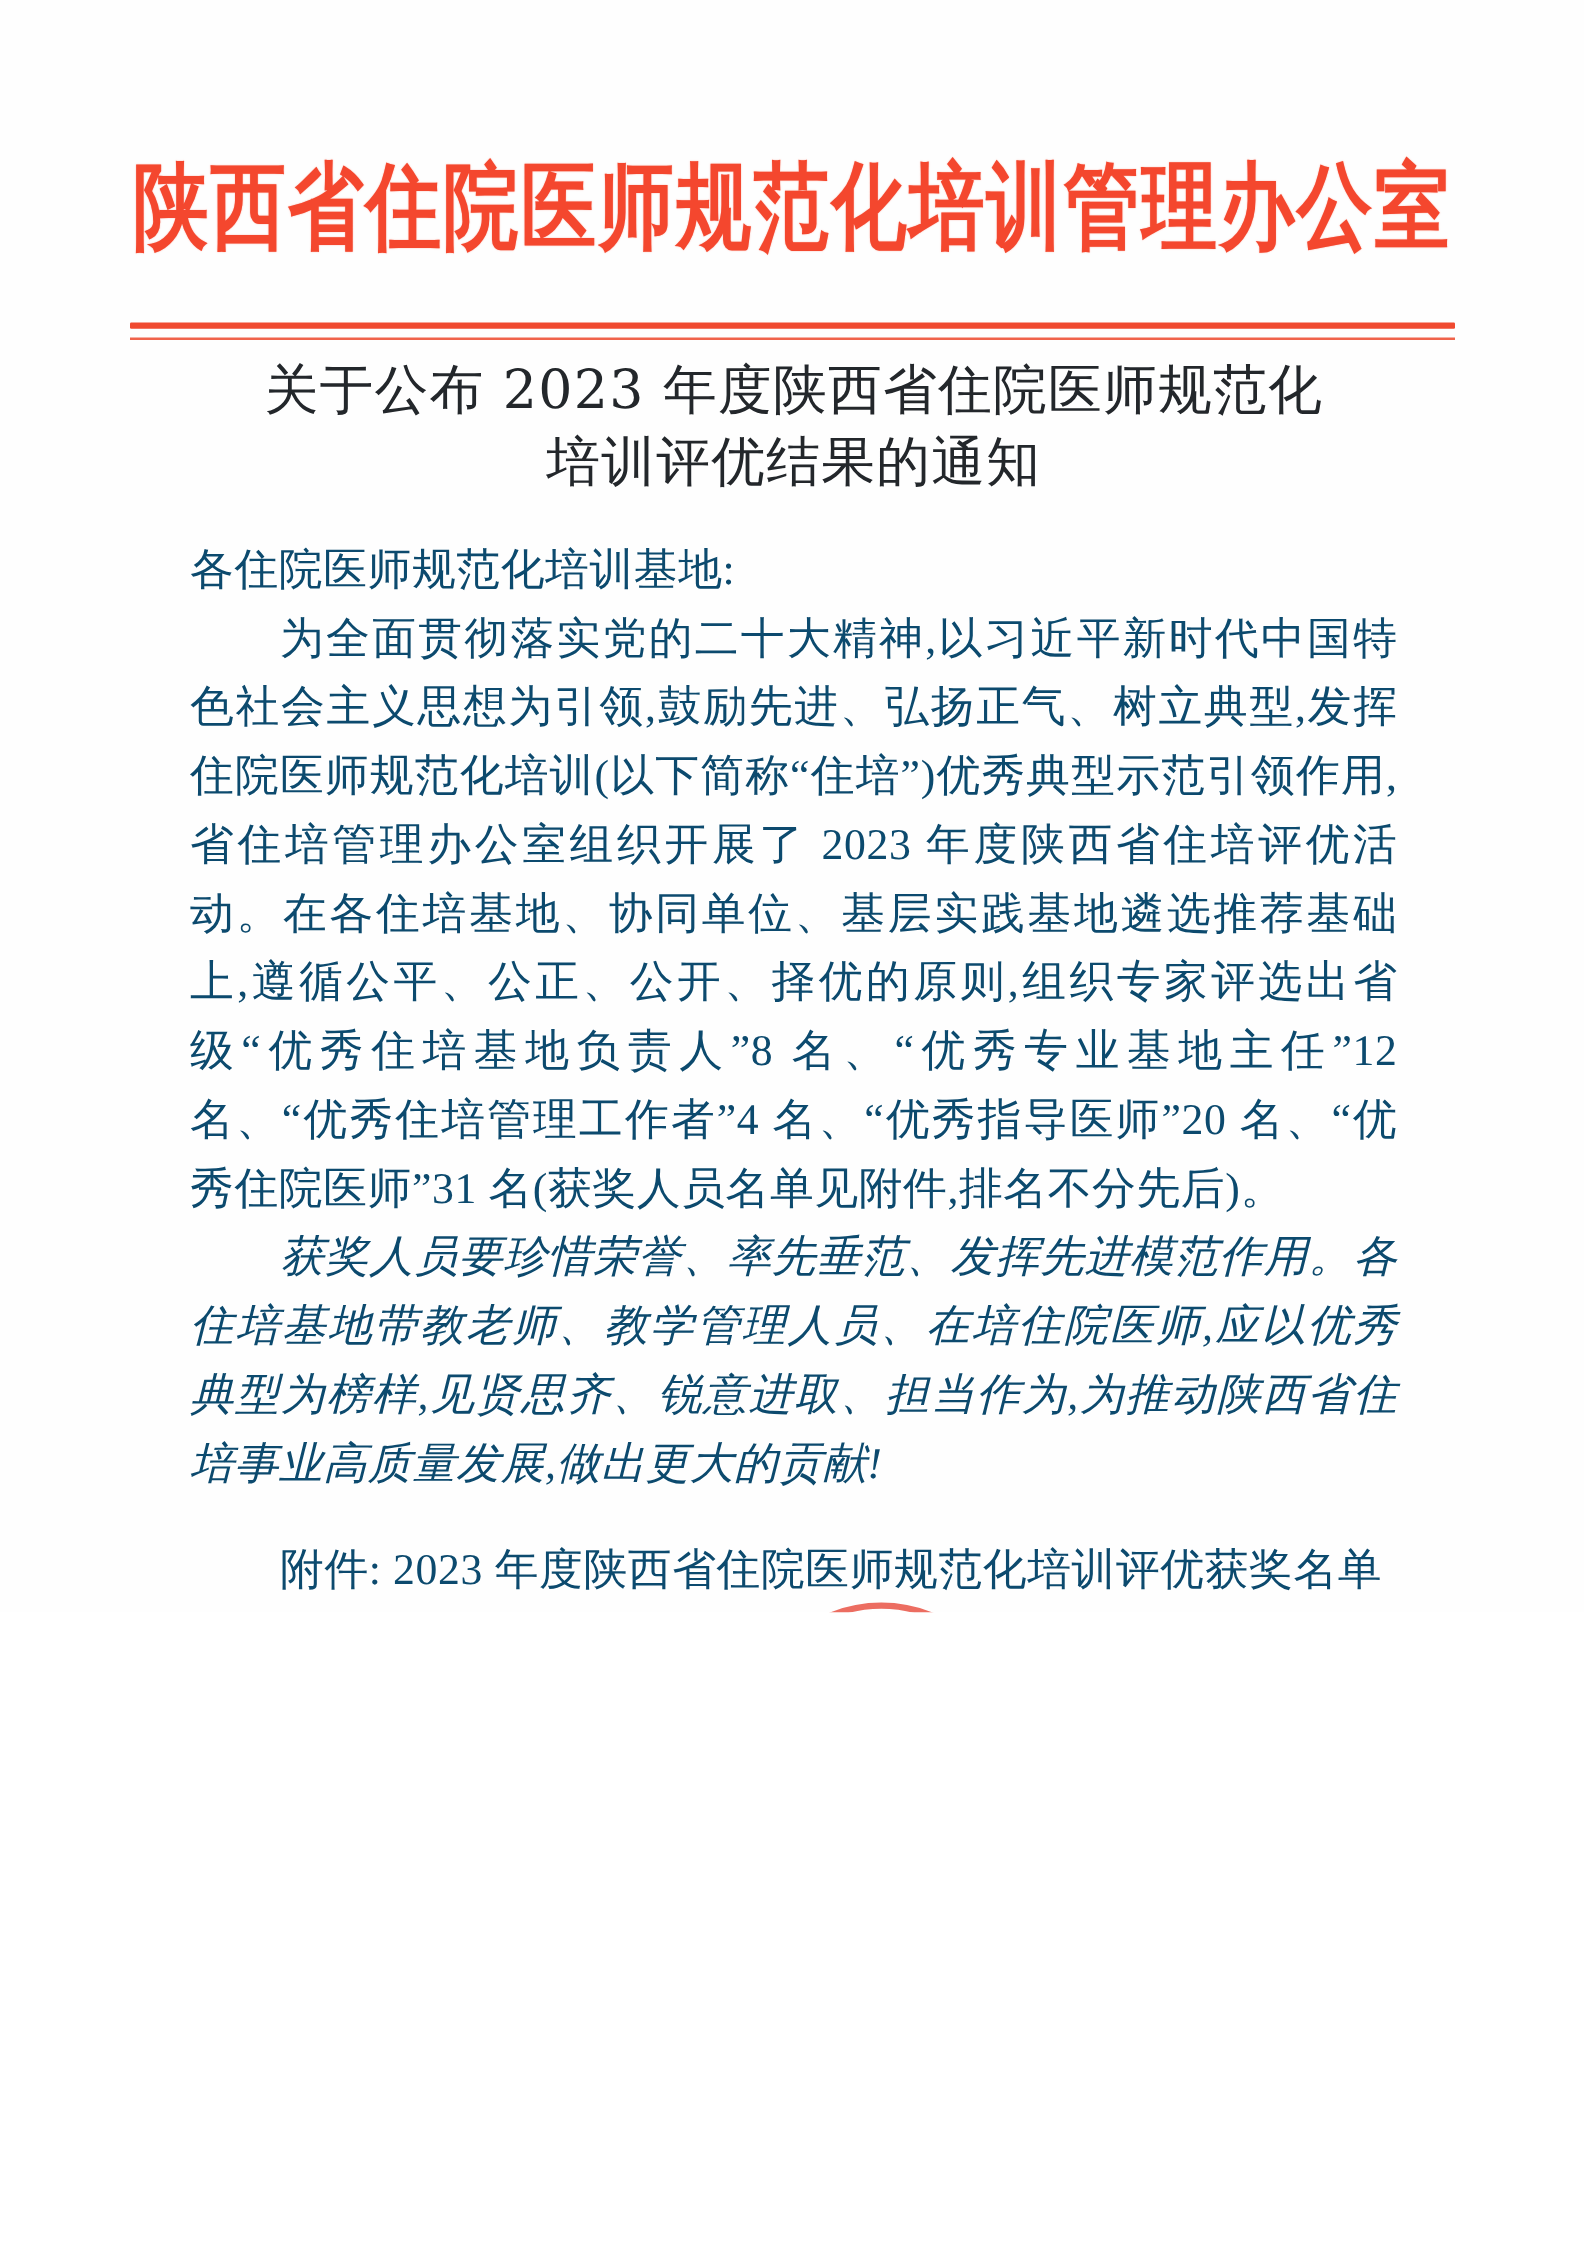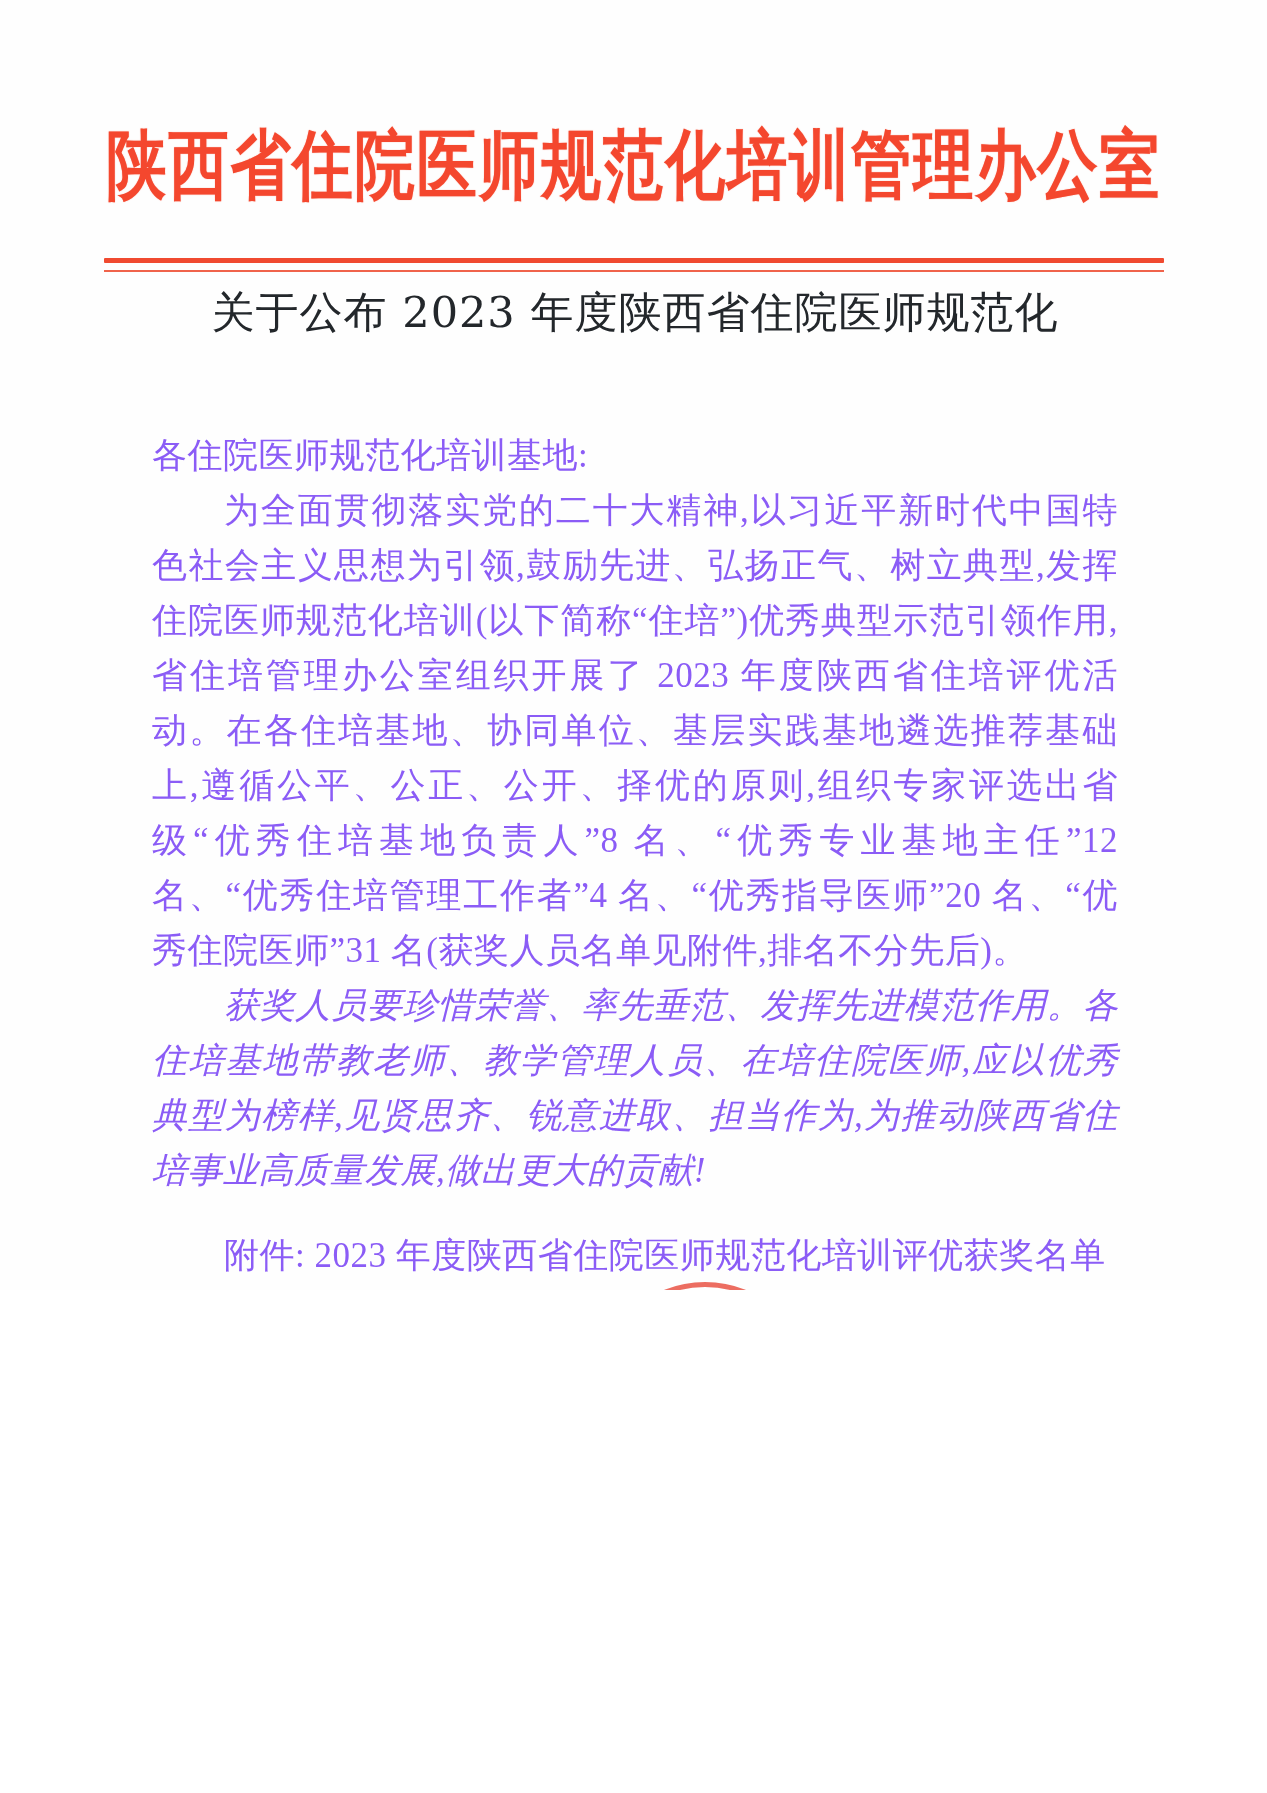--- a/index.html
+++ b/index.html
@@ -78,21 +78,21 @@
 
   
   .body-block {
     position: absolute;
     left: 152px;
     top: 428px;
     width: 966px;
     font-family: "Liberation Serif", "DejaVu Serif", serif;
     font-size: 35px;
     line-height: 55px;
-    color: #8b5cf6;
+    color: #0c4a6e;
     letter-spacing: 0.5px;
   }
   .salutation {
     white-space: nowrap;
     margin-bottom: 0px;
   }
   .para {
     text-indent: 72px;
     text-align: justify;
     text-justify: inter-ideograph;
@@ -193,20 +193,21 @@
     <span class="letterhead-title">陕西省住院医师规范化培训管理办公室</span>
   </div>
 
   <div class="rule-wrap" id="topRules">
     <div class="rule-thick"></div>
     <div class="rule-thin"></div>
   </div>
 
   <div class="doc-title">
     <span class="t-line">关于公布 2023 年度陕西省住院医师规范化</span>
+    <span class="t-line">培训评优结果的通知</span>
   </div>
 
   <div class="body-block">
     <div class="salutation">各住院医师规范化培训基地:</div>
     <p class="para">为全面贯彻落实党的二十大精神,以习近平新时代中国特色社会主义思想为引领,鼓励先进、弘扬正气、树立典型,发挥住院医师规范化培训(以下简称“住培”)优秀典型示范引领作用,省住培管理办公室组织开展了 2023 年度陕西省住培评优活动。在各住培基地、协同单位、基层实践基地遴选推荐基础上,遵循公平、公正、公开、择优的原则,组织专家评选出省级“优秀住培基地负责人”8 名、“优秀专业基地主任”12 名、“优秀住培管理工作者”4 名、“优秀指导医师”20 名、“优秀住院医师”31 名(获奖人员名单见附件,排名不分先后)。</p>
     <p class="para">获奖人员要珍惜荣誉、率先垂范、发挥先进模范作用。各住培基地带教老师、教学管理人员、在培住院医师,应以优秀典型为榜样,见贤思齐、锐意进取、担当作为,为推动陕西省住培事业高质量发展,做出更大的贡献!</p>
     <div class="attachment">附件: 2023 年度陕西省住院医师规范化培训评优获奖名单</div>
   </div>
 
   <div class="seal">

